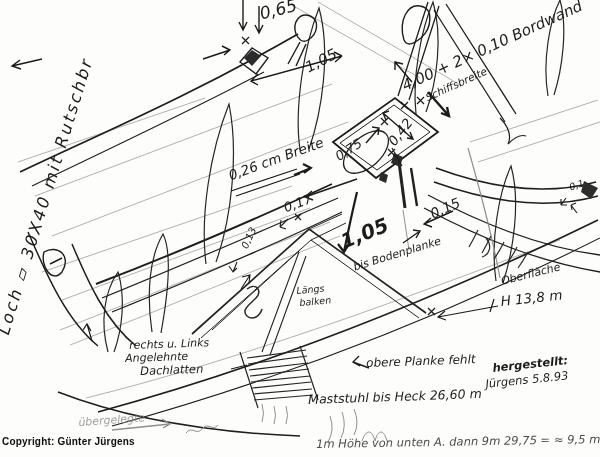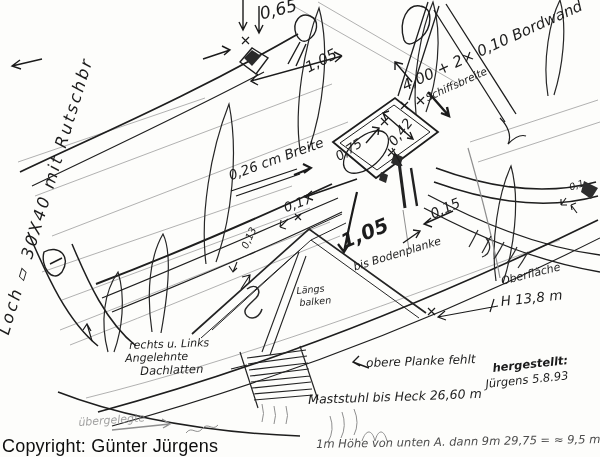--- a/index.html
+++ b/index.html
@@ -170,15 +170,15 @@
   <div class="hw" style="left:500px;top:276px;transform:rotate(-14deg);font-size:11px;">Oberfläche</div>
 
   <div class="hw" style="left:500px;top:295px;transform:rotate(-6deg);font-size:13.5px;">H 13,8 m</div>
 
   <div class="hw" style="left:568px;top:183px;transform:rotate(-18deg);font-size:9.5px;">0,1</div>
 
   <div class="hw pencil" style="left:78px;top:417px;transform:rotate(-4deg);font-size:11px;opacity:0.8;">übergelegte</div>
 
   <div class="hw" style="left:316px;top:439px;transform:rotate(-1deg);font-size:11.5px;color:#4d4d4d;">1m Höhe von unten A. dann 9m 29,75 = ≈ 9,5 m</div>
 
-  <div class="hw print" style="left:2px;top:437px;font-size:18px;">Copyright: Günter Jürgens</div>
+  <div class="hw print" style="left:2px;top:437px;font-size:10px;font-weight:bold;">Copyright: Günter Jürgens</div>
 
 </div>
 
 </body></html>

